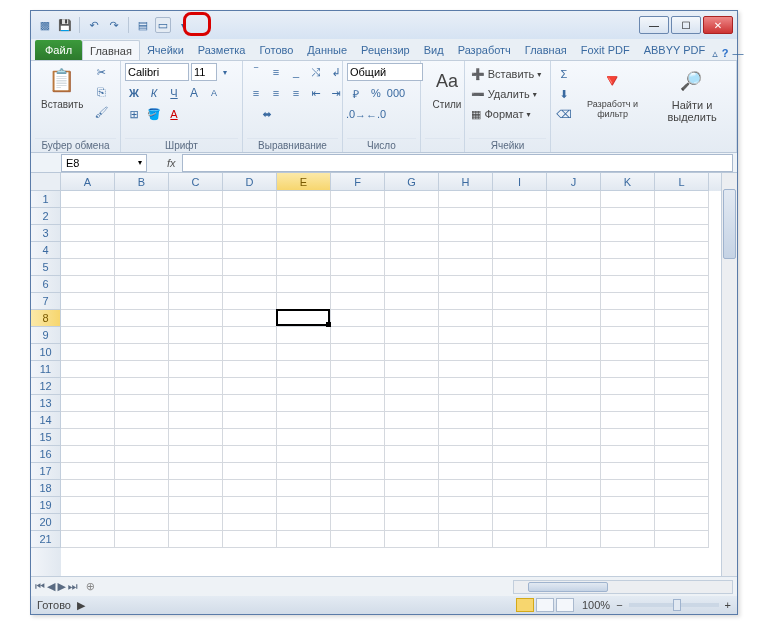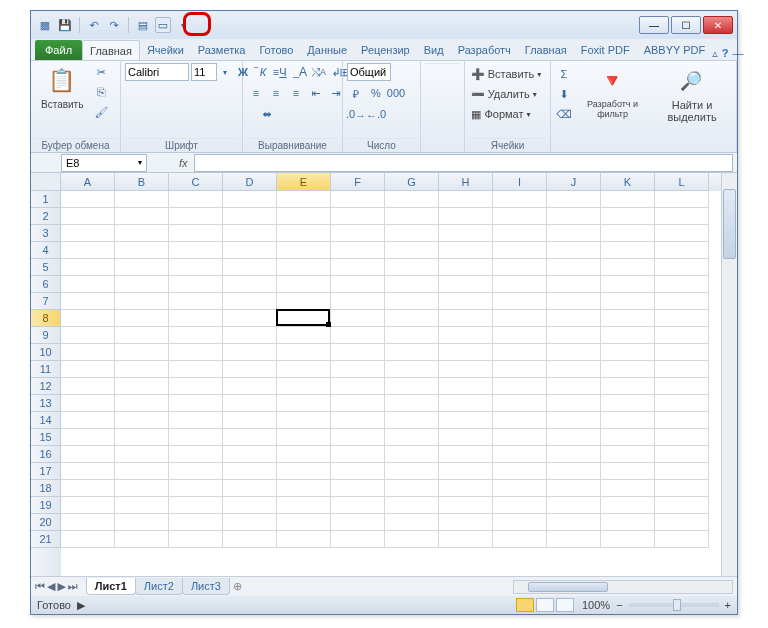--- a/index.html
+++ b/index.html
@@ -36,21 +36,21 @@
 .bigbtn .bigic { width: 32px; height: 32px; display: flex; align-items: center; justify-content: center; font-size: 22px; }
 .col { display: flex; flex-direction: column; gap: 2px; }
 .smbtn { width: 18px; height: 18px; display: flex; align-items: center; justify-content: center; font-size: 11px; color: #3a6aa0; border: 1px solid transparent; }
 .fontrow { display: flex; gap: 2px; }
 .fontsel { height: 18px; font-size: 11px; border: 1px solid #a9b9ce; background: #fff; padding: 0 2px; }
 .menuitem { display: flex; align-items: center; gap: 3px; color: #444; font-size: 11px; height: 18px; padding: 0 2px; white-space: nowrap; }
 
 
 .fbar { height: 20px; border-bottom: 1px solid #b9c7d8; display: flex; background: #eef3f8; align-items: center; }
 .namebox { width: 86px; height: 18px; border: 1px solid #a9b9ce; background: #fff; margin: 0 4px 0 30px; font-size: 11px; padding: 0 4px; display: flex; align-items: center; justify-content: space-between; }
-.fx { margin-left: 28px; font-style: italic; font-size: 11px; color: #555; }
+.fx { margin-left: 16px; font-style: italic; font-size: 11px; color: #555; }
 .formula-input { flex: 1; height: 18px; border: 1px solid #a9b9ce; background: #fff; margin: 0 4px 0 6px; }
 
 
 .gridwrap { position: absolute; top: 162px; left: 0; right: 0; bottom: 38px; overflow: hidden; background: #fff; }
 .selectall { position: absolute; width: 30px; height: 18px; background: #e9eef4; border-right: 1px solid #c2cedc; border-bottom: 1px solid #c2cedc; }
 .colheads { position: absolute; left: 30px; top: 0; right: 16px; height: 18px; display: flex; background: linear-gradient(#f2f5f9,#e1e8f0); }
 .colhead { width: 54px; border-right: 1px solid #c2cedc; border-bottom: 1px solid #c2cedc; text-align: center; font-size: 11px; color: #3a6aa0; line-height: 18px; }
 .colhead.sel { background: linear-gradient(#fbe9a9,#f7d66e); color: #7a5a00; }
 .rowheads { position: absolute; left: 0; top: 18px; width: 30px; bottom: 0; background: linear-gradient(90deg,#f2f5f9,#e1e8f0); }
 .rowhead { height: 17px; border-bottom: 1px solid #c2cedc; border-right: 1px solid #c2cedc; text-align: center; font-size: 11px; color: #3a6aa0; line-height: 17px; }
@@ -140,21 +140,21 @@
         <div class="col">
           <div class="smbtn">✂</div>
           <div class="smbtn">⎘</div>
           <div class="smbtn">🖌</div>
         </div>
       </div>
       <div class="label">Буфер обмена</div>
     </div>
 
     <div class="group" style="width:122px;">
-      <div class="body" style="flex-direction:row;gap:3px;">
+      <div class="body" style="flex-direction:column;gap:3px;">
         <div class="fontrow">
           <input class="fontsel" style="width: 64px;" value="Calibri">
           <input class="fontsel" style="width: 26px;" value="11">
           <div class="smbtn" style="width:12px;font-size:8px;">▾</div>
         </div>
         <div class="fontrow">
           <div class="smbtn">
               <b>Ж</b>
             </div>
           <div class="smbtn">
@@ -195,35 +195,41 @@
         </div>
         <div class="fontrow">
           <div class="smbtn" style="width:40px;">⬌</div>
         </div>
       </div>
       <div class="label">Выравнивание</div>
     </div>
 
     <div class="group" style="width:78px;">
       <div class="body" style="flex-direction:column;gap:3px;">
-        <input class="fontsel" style="width: 44px;" value="Общий">
+        <input class="fontsel" style="width: 76px;" value="Общий">
         <div class="fontrow">
           <div class="smbtn">₽</div>
           <div class="smbtn">%</div>
           <div class="smbtn">000</div>
         </div>
         <div class="fontrow">
           <div class="smbtn">.0→</div>
           <div class="smbtn">←.0</div>
         </div>
       </div>
       <div class="label">Число</div>
     </div>
 
     <div class="group" style="width:44px;">
+      <div class="body">
+        <div class="bigbtn">
+          <div class="bigic" style="font-size:18px;">Аа</div>
+          <span>Стили</span>
+        </div>
+      </div>
       <div class="label">&nbsp;</div>
     </div>
 
     <div class="group" style="width:86px;">
       <div class="body" style="flex-direction:column;gap:2px;padding-top:2px;">
         <div class="menuitem">
             <span>➕</span>
             <span>Вставить</span>
             <span style="font-size:8px;">▾</span>
           </div>
@@ -610,25 +616,20 @@
       </div>
   </div>
 
   <div class="sheetbar">
     <div class="sheetnav">
       <span>⏮</span>
       <span>◀</span>
       <span>▶</span>
       <span>⏭</span>
     </div>
-    <div class="sheettabs" id="sheettabs">
-        <div class="sheettab active">Лист1</div>
-        <div class="sheettab">Лист2</div>
-        <div class="sheettab">Лист3</div>
-      </div>
     <span style="margin-left:4px;color:#888;">⊕</span>
     <div class="hsb">
         <div class="thumb"></div>
       </div>
   </div>
 
   <div class="status">
     <span>Готово</span>
     <span style="margin-left:6px;">▶</span>
     <div class="views">

